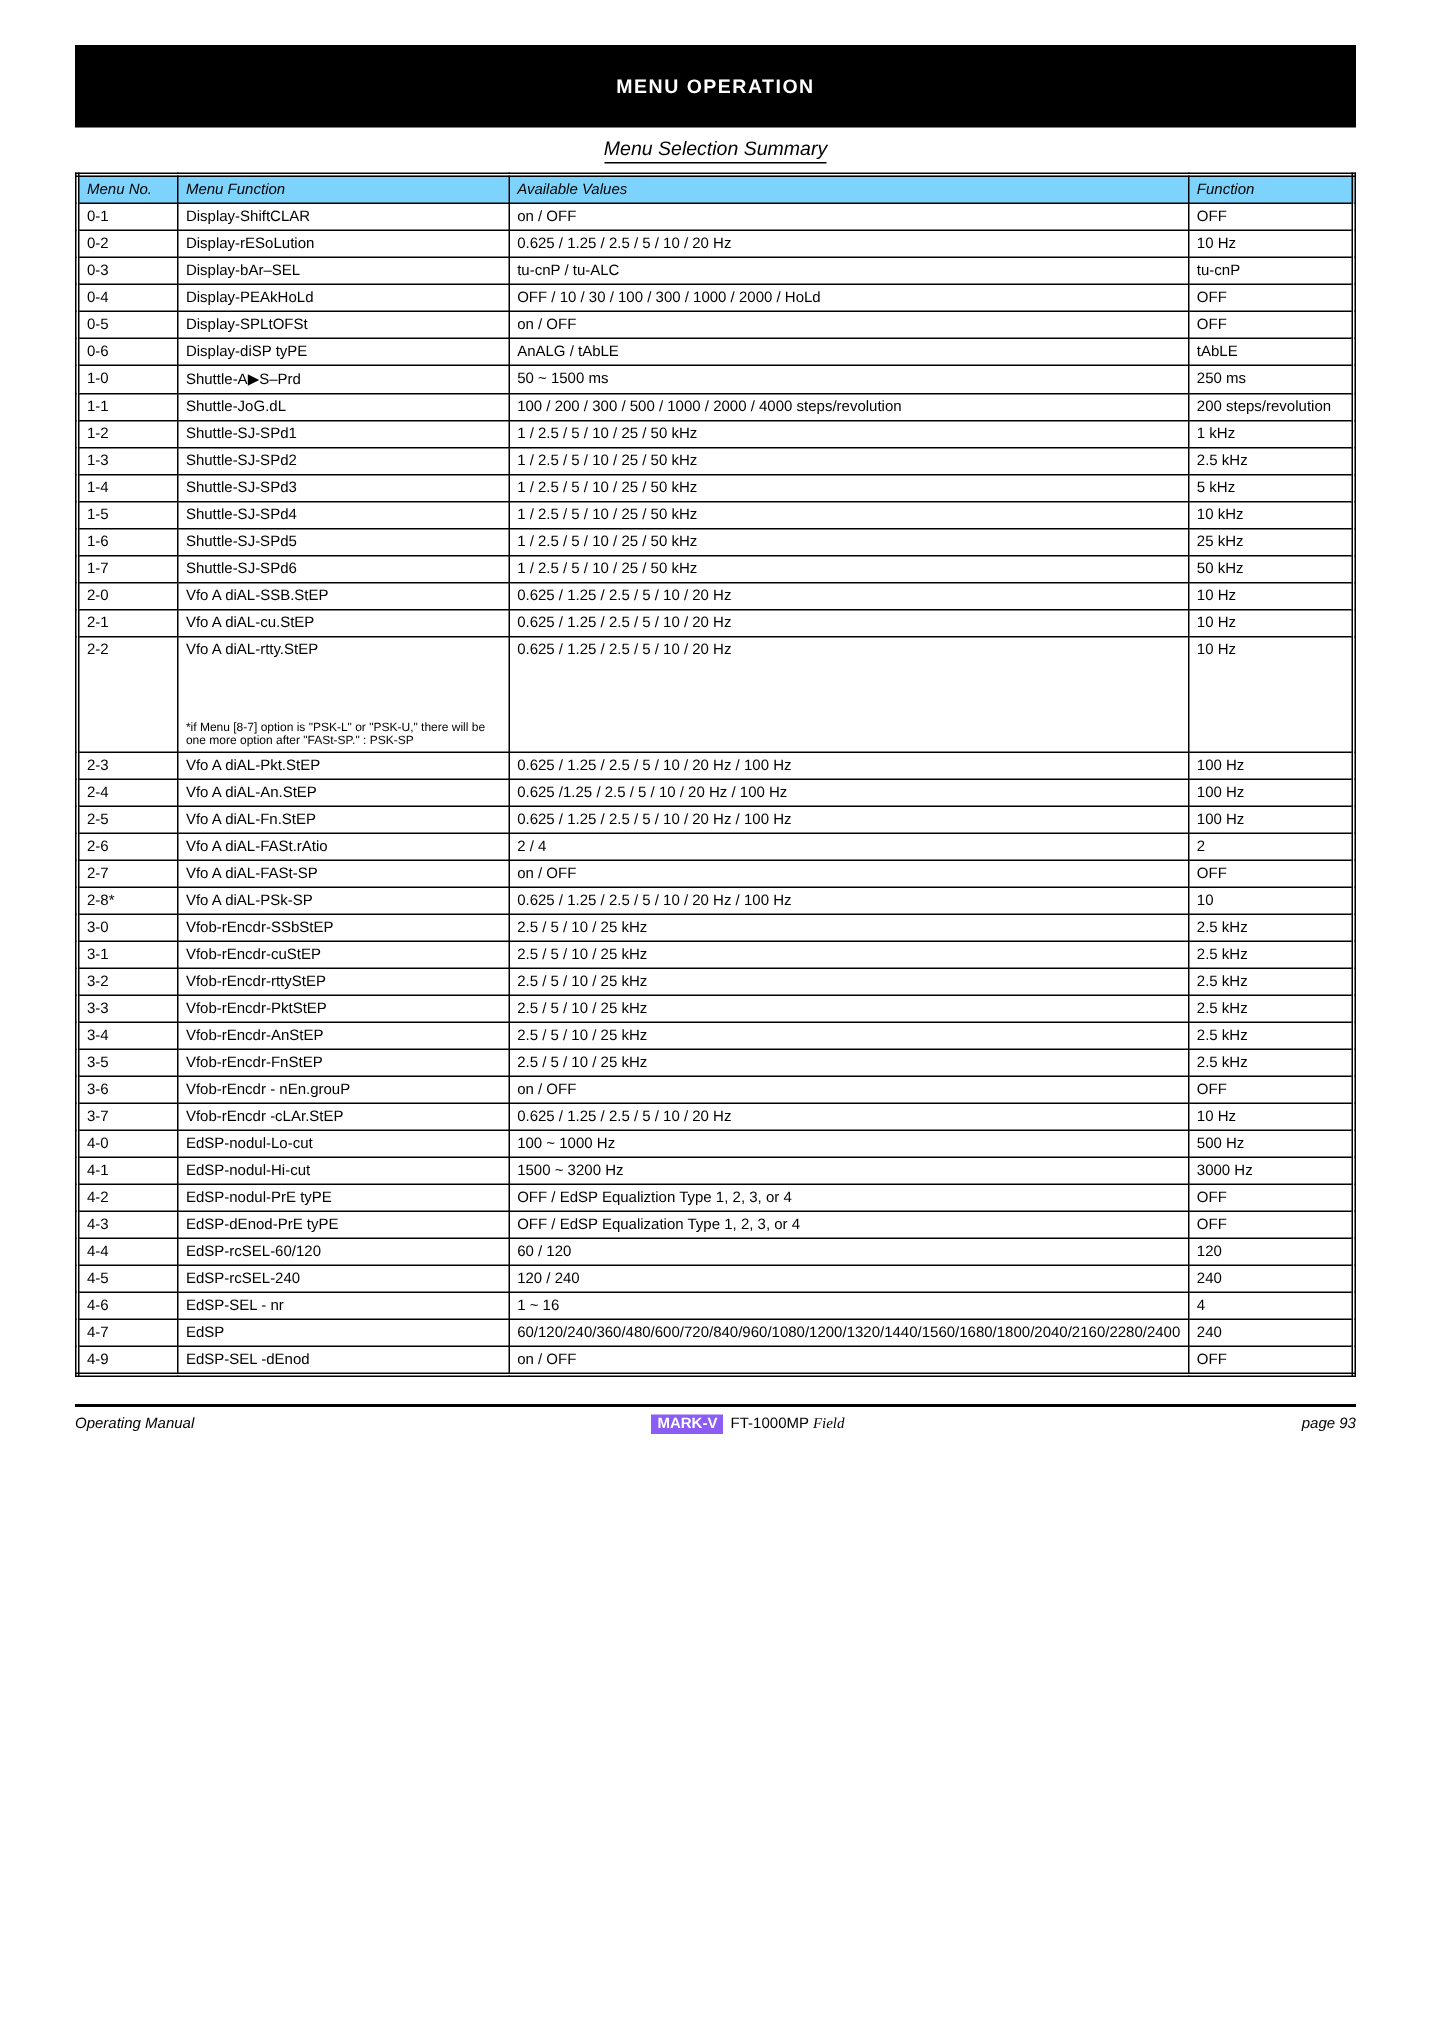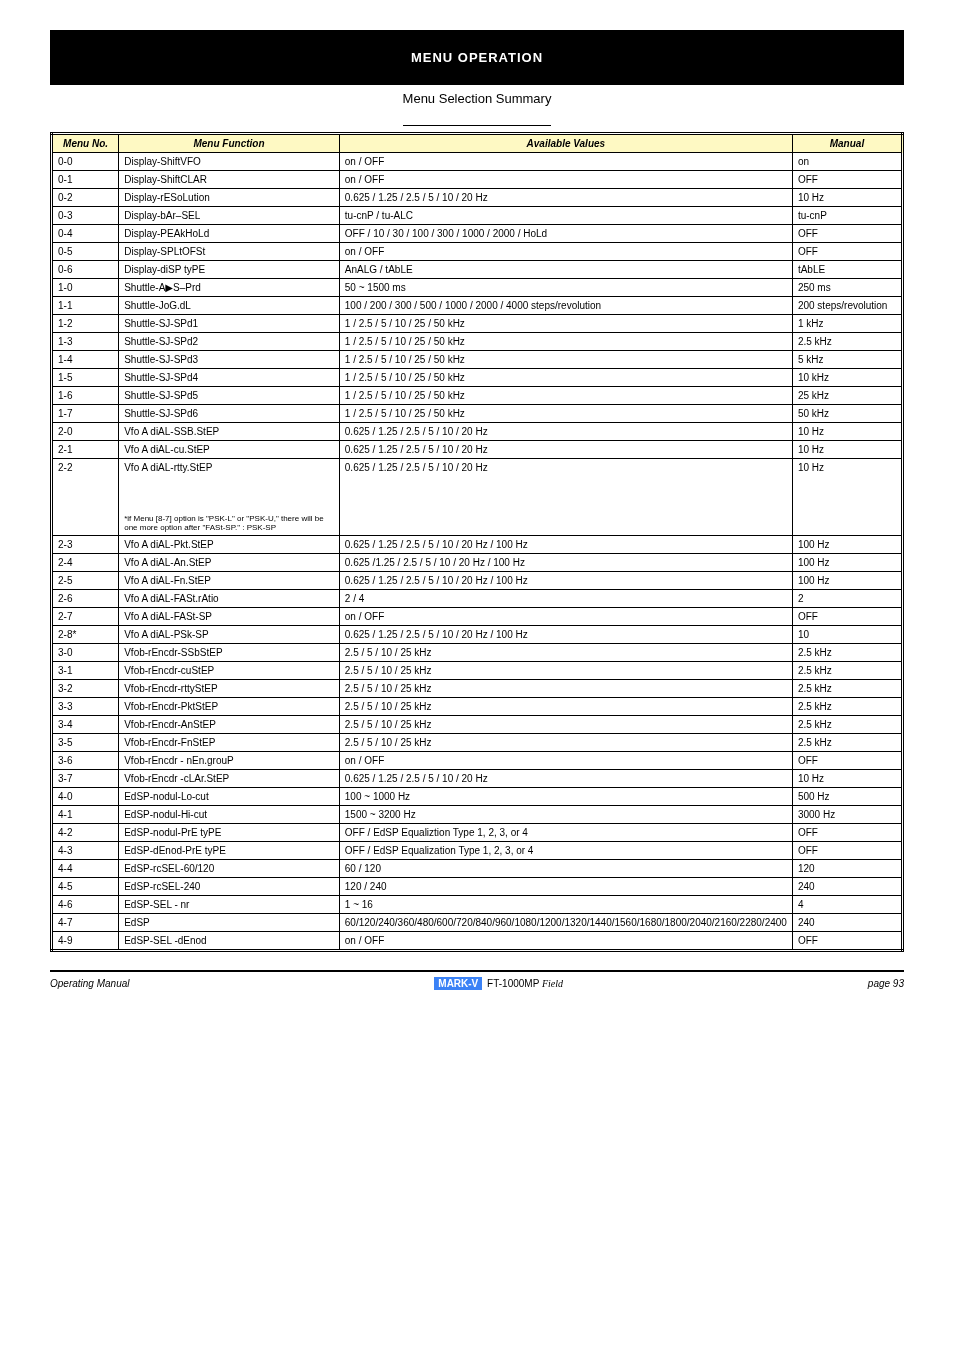--- a/index.html
+++ b/index.html
@@ -1,56 +1,50 @@
 <!DOCTYPE html>
 <html><head>
   <meta charset="utf-8">
   <style>
     * { margin: 0; padding: 0; box-sizing: border-box; }
     body { font-family: Arial, sans-serif; width: 954px; margin: 0 auto; background: #fff; padding: 30px 50px 20px; font-size: 10px; }
     .header-bar { background: #000; color: #fff; text-align: center; padding: 20px 0; font-weight: bold; font-size: 13px; letter-spacing: 1px; margin-bottom: 6px; }
-    .subtitle { text-align: center; font-size: 13px; border-bottom: 1.5px solid #000; display: inline-block; padding-bottom: 19px; margin-bottom: 6px; }
+    .subtitle { text-align: center; font-style: italic; font-size: 13px; border-bottom: 1.5px solid #000; display: inline-block; padding-bottom: 2px; margin-bottom: 6px; }
     .subtitle-wrap { text-align: center; }
     table { border-collapse: collapse; width: 100%; border: 3px double #000; }
     th, td { border: 1px solid #000; padding: 3px 5px; vertical-align: top; font-size: 10px; }
-    th { background: #fef9c3; font-style: italic; font-weight: bold; text-align: center; }
+    th { background: #7dd3fc; font-style: italic; font-weight: normal; text-align: left; }
     .col-no { width: 9%; }
     .col-fn { width: 32%; }
     .col-avail { width: 45%; }
     .col-def { width: 14%; }
     .footer { margin-top: 18px; border-top: 2px solid #000; padding-top: 6px; display: flex; justify-content: space-between; align-items: center; font-size: 10px; gap: 44px; }
     .footer-left { font-style: italic; }
     .footer-right { font-style: italic; }
-    .mark { background:#3b82f6; color:#fff; padding:1px 4px; font-style:normal; font-weight:bold; margin-right:2px; }
+    .mark { background:#8b5cf6; color:#fff; padding:1px 4px; font-style:normal; font-weight:bold; margin-right:2px; }
     .script { font-family: cursive; font-style: italic; }
   </style>
 </head>
 <body>
 
 <div class="header-bar">MENU OPERATION</div>
 <div class="subtitle-wrap">
   <span class="subtitle">Menu Selection Summary</span>
 </div>
 
 <table>
   <thead>
     <tr>
       <th class="col-no">Menu No.</th>
       <th class="col-fn">Menu Function</th>
       <th class="col-avail">Available Values</th>
-      <th class="col-def">Manual</th>
+      <th class="col-def">Function</th>
     </tr>
   </thead>
   <tbody id="tbody">
-      <tr>
-        <td>0-0</td>
-        <td>Display-ShiftVFO</td>
-        <td>on / OFF</td>
-        <td>on</td>
-      </tr>
       <tr>
         <td>0-1</td>
         <td>Display-ShiftCLAR</td>
         <td>on / OFF</td>
         <td>OFF</td>
       </tr>
       <tr>
         <td>0-2</td>
         <td>Display-rESoLution</td>
         <td>0.625 / 1.25 / 2.5 / 5 / 10 / 20 Hz</td>

